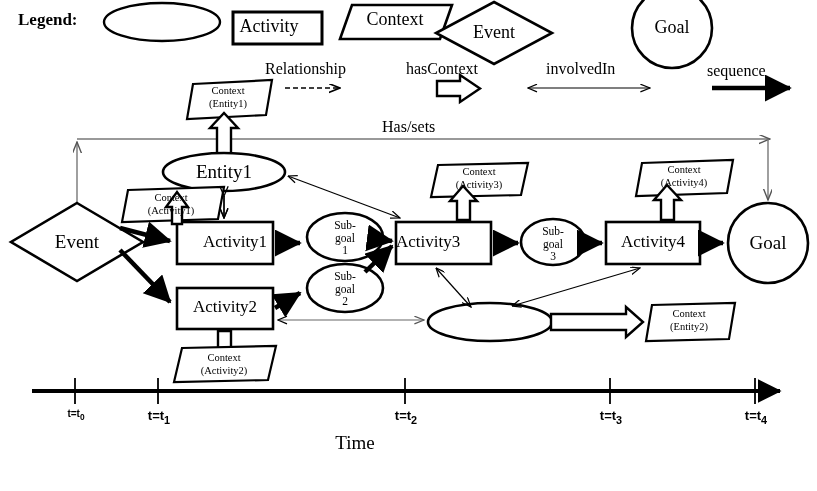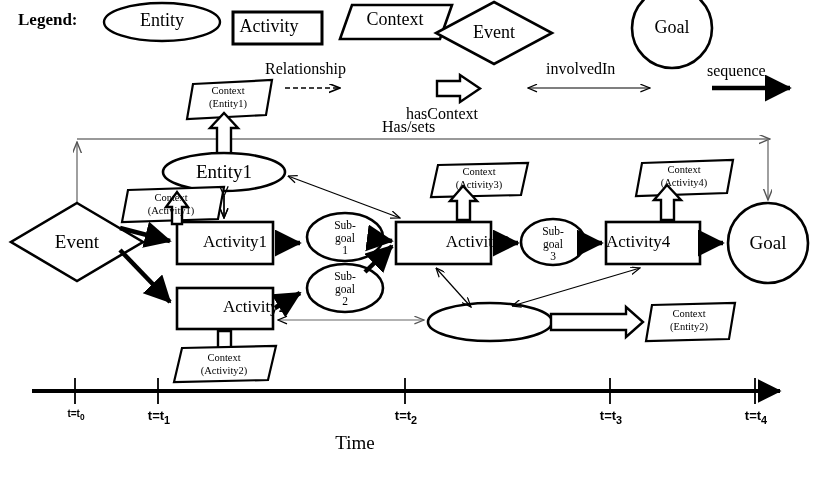--- a/index.html
+++ b/index.html
@@ -122,28 +122,27 @@
   <line x1="32" y1="391" x2="780" y2="391" stroke="#000" stroke-width="4" marker-end="url(#fatArrow)"></line>
   <line x1="75" y1="378" x2="75" y2="404" stroke="#000" stroke-width="1.8"></line>
   <line x1="158" y1="378" x2="158" y2="404" stroke="#000" stroke-width="1.8"></line>
   <line x1="405" y1="378" x2="405" y2="404" stroke="#000" stroke-width="1.8"></line>
   <line x1="610" y1="378" x2="610" y2="404" stroke="#000" stroke-width="1.8"></line>
   <line x1="755" y1="378" x2="755" y2="404" stroke="#000" stroke-width="1.8"></line>
 </svg>
 
 <div class="lbl bold-label" style="left:18px;top:10px;font-size:17px;">Legend:</div>
 
-<div class="lbl" style="left:105px;top:10px;width:114px;text-align:center;font-size:18px;">Entity</div>
 <div class="lbl" style="left:233px;top:16px;width:72px;text-align:center;font-size:18px;">Activity</div>
 <div class="lbl" style="left:345px;top:9px;width:100px;text-align:center;font-size:18px;">Context</div>
 <div class="lbl" style="left:454px;top:22px;width:80px;text-align:center;font-size:18px;">Event</div>
 <div class="lbl" style="left:637px;top:17px;width:70px;text-align:center;font-size:18px;">Goal</div>
 
 <div class="lbl" style="left:265px;top:60px;font-size:16px;">Relationship</div>
-<div class="lbl" style="left:406px;top:60px;font-size:16px;margin-top:45px;">hasContext</div>
+<div class="lbl" style="left:406px;top:60px;font-size:16px;">hasContext</div>
 <div class="lbl" style="left:546px;top:60px;font-size:16px;">involvedIn</div>
 <div class="lbl" style="left:707px;top:62px;font-size:16px;">sequence</div>
 
 <div class="lbl" style="left:382px;top:118px;font-size:16px;">Has/sets</div>
 
 <div class="lbl" style="left:187px;top:84px;width:82px;text-align:center;font-size:10.5px;line-height:13px;">
   <span>Context</span><br>
   <span>(Entity1)</span>
 </div>
 
@@ -151,25 +150,25 @@
 
 <div class="lbl" style="left:34px;top:231px;width:86px;text-align:center;font-size:19px;">Event</div>
 
 <div class="lbl" style="left:124px;top:191px;width:94px;text-align:center;font-size:10.5px;line-height:13px;">
   <span>Context</span><br>
   <span>(Activity1)</span>
 </div>
 
 <div class="lbl" style="left:177px;top:232px;width:116px;text-align:center;font-size:17px;">Activity1</div>
 
-<div class="lbl" style="left:177px;top:297px;width:96px;text-align:center;font-size:17px;padding-left:30px;">Activity2</div>
-
-<div class="lbl" style="left:396px;top:232px;width:81px;text-align:right;font-size:17px;padding-left:33px;">Activity3</div>
-
-<div class="lbl" style="left:606px;top:232px;width:94px;text-align:left;font-size:17px;">Activity4</div>
+<div class="lbl" style="left:177px;top:297px;width:96px;text-align:center;font-size:17px;">Activity2</div>
+
+<div class="lbl" style="left:396px;top:232px;width:81px;text-align:left;font-size:17px;">Activity3</div>
+
+<div class="lbl" style="left:606px;top:232px;width:94px;text-align:center;font-size:17px;">Activity4</div>
 
 <div class="lbl" style="left:313px;top:219px;width:64px;text-align:center;font-size:11.5px;line-height:12.5px;">
   <span>Sub-</span><br>
   <span>goal</span><br>
   <span>1</span>
 </div>
 
 <div class="lbl" style="left:313px;top:270px;width:64px;text-align:center;font-size:11.5px;line-height:12.5px;">
   <span>Sub-</span><br>
   <span>goal</span><br>

